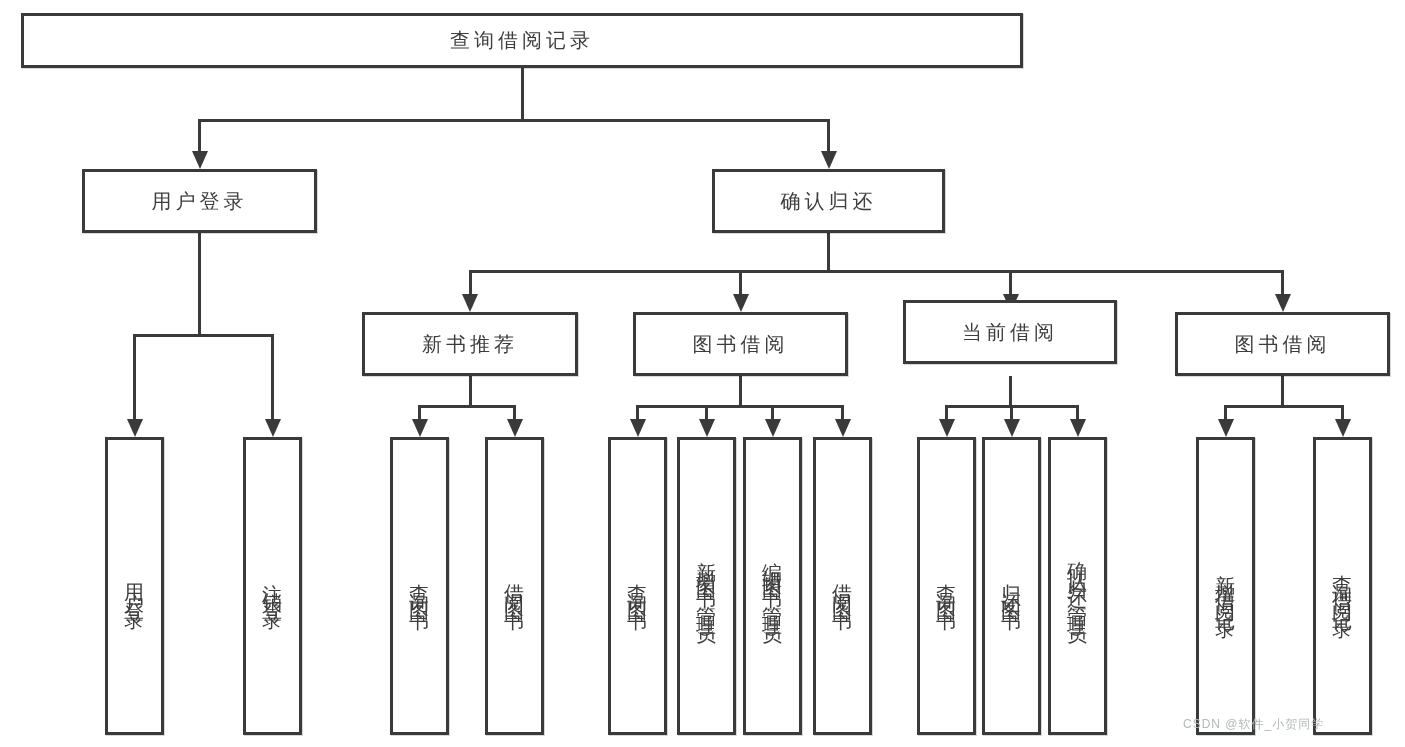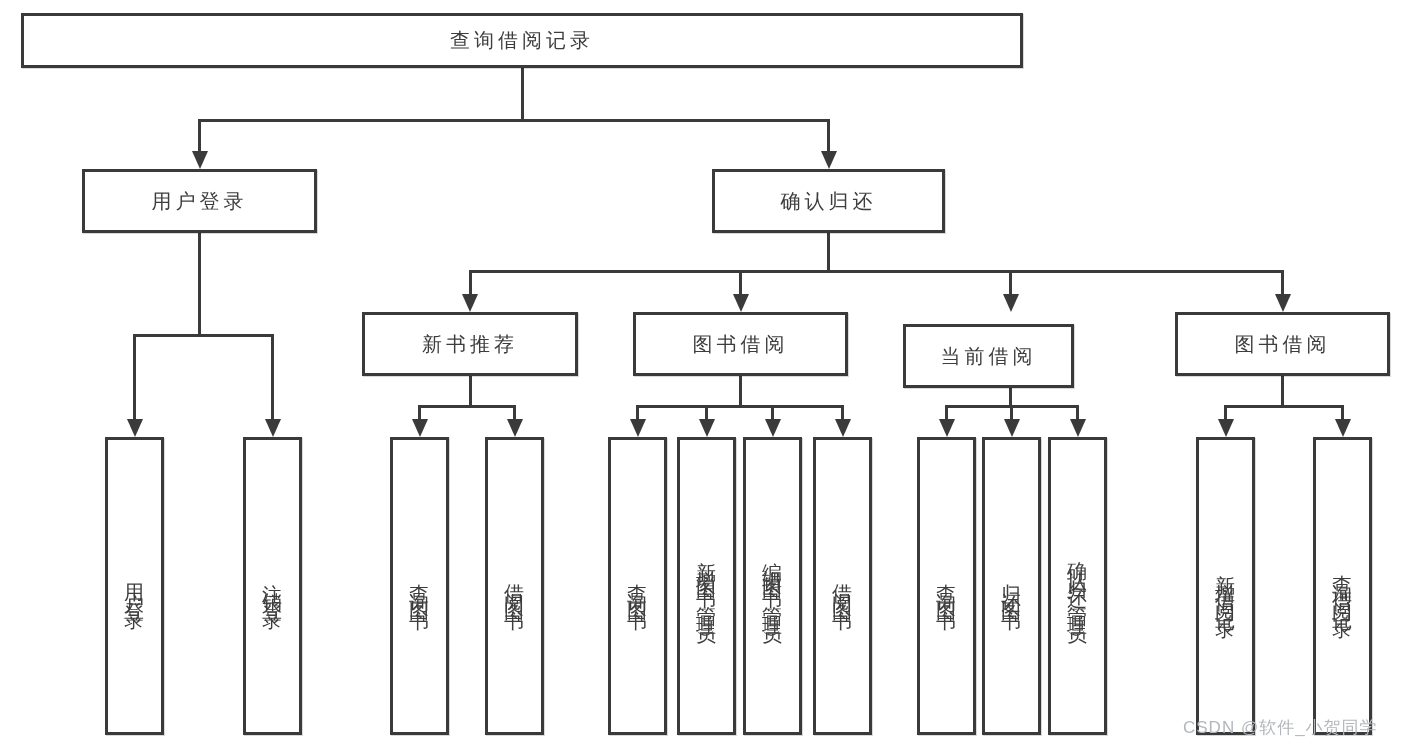--- a/index.html
+++ b/index.html
@@ -32,21 +32,21 @@
   }
   .vline{position:absolute;width:3px;background:var(--line);}
   .hline{position:absolute;height:3px;background:var(--line);}
   .ahead{
     position:absolute;width:0;height:0;
     border-left:8px solid transparent;border-right:8px solid transparent;
     border-top:18px solid var(--line);
   }
   .watermark{
     position:absolute;left:1183px;top:716px;width:215px;
-    font-size:17px;letter-spacing:1px;color:var(--wm);white-space:nowrap;
+    font-size:12px;letter-spacing:1px;color:var(--wm);white-space:nowrap;
   }
 </style>
 </head>
 <body>
 
 <div class="canvas">
 
   <div id="connectors">
       <div class="vline" style="left: 520.5px; top: 68px; height: 53px;"></div>
       <div class="vline" style="left: 198px; top: 233px; height: 103px;"></div>
@@ -102,21 +102,21 @@
       <div class="ahead" style="left: 1334.5px; top: 419px;"></div>
     </div>
 
   <div class="hbox" style="left:21px;top:13px;width:1002px;height:55px">查询借阅记录</div>
 
   <div class="hbox" style="left:82px;top:169px;width:235px;height:64px">用户登录</div>
   <div class="hbox" style="left:712px;top:169px;width:233px;height:64px">确认归还</div>
 
   <div class="hbox" style="left:362px;top:312px;width:216px;height:64px">新书推荐</div>
   <div class="hbox" style="left:633px;top:312px;width:215px;height:64px">图书借阅</div>
-  <div class="hbox" style="left:903px;top:324px;width:171px;height:64px">当前借阅</div>
+  <div class="hbox" style="left:903px;top:300px;width:214px;height:64px">当前借阅</div>
   <div class="hbox" style="left:1175px;top:312px;width:215px;height:64px">图书借阅</div>
 
   <div class="vbox" style="left:105px">用户登录</div>
   <div class="vbox" style="left:243px">注销登录</div>
 
   <div class="vbox" style="left:390px">查询图书</div>
   <div class="vbox" style="left:485px">借阅图书</div>
 
   <div class="vbox" style="left:608px">查询图书</div>
   <div class="vbox" style="left:677px">新增图书（管理员）</div>

